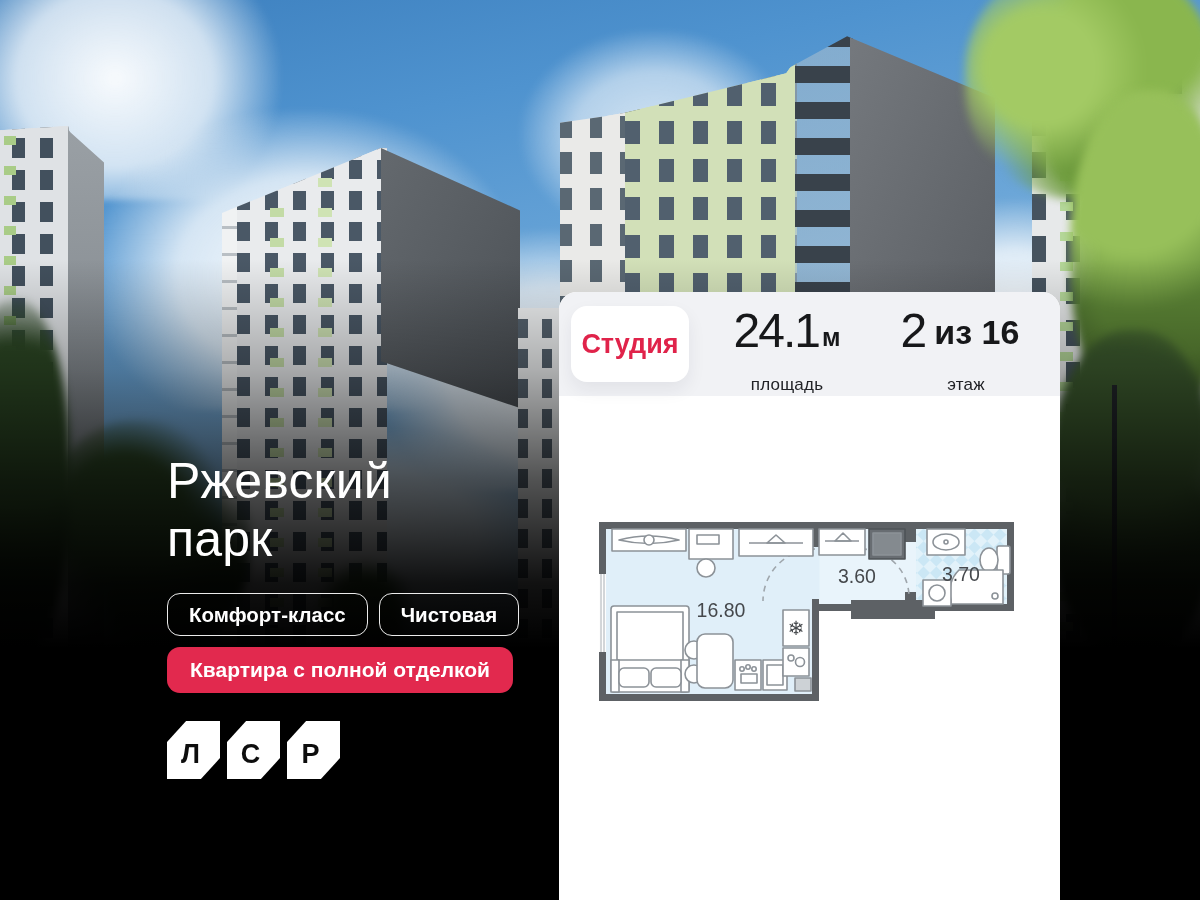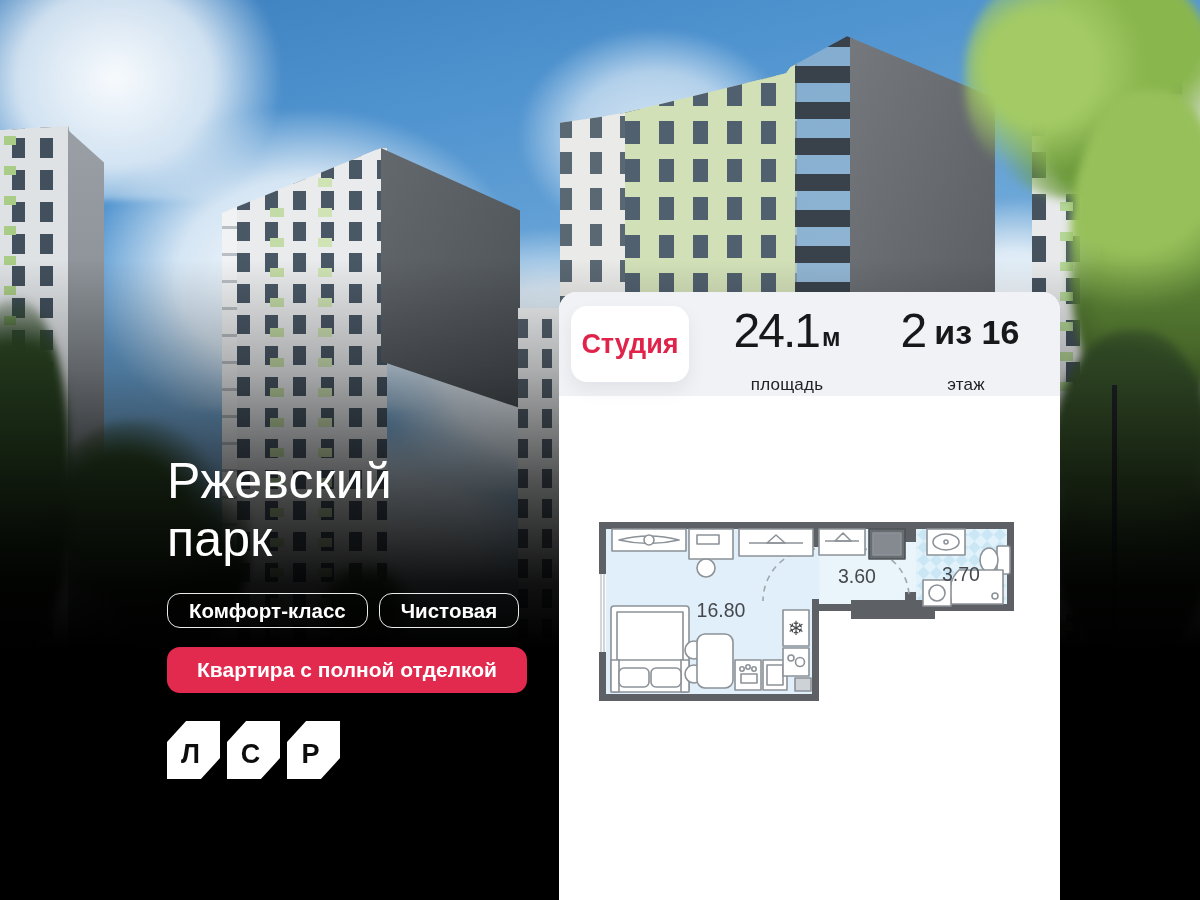--- a/index.html
+++ b/index.html
@@ -20,24 +20,24 @@
   .gcol{position:absolute;background-image:repeating-linear-gradient(180deg,var(--gc) 0 9px,rgba(0,0,0,0) 9px 30px);}
   .tree{position:absolute;filter:blur(4px);border-radius:46%;}
   .overlay{position:absolute;inset:0;
        background:linear-gradient(180deg,rgba(0,0,0,0) 0%,rgba(0,0,0,0) 40%,rgba(0,0,0,.28) 57%,rgba(0,0,0,.66) 74%,rgba(0,0,0,.93) 90%,#000 100%);}
   .lamp{position:absolute;background:#22262a;}
   
   .hero{position:absolute;left:0;top:0;width:560px;height:900px;z-index:4;}
   .title{position:absolute;left:167px;top:452px;color:#fff;font-size:50px;line-height:58px;
          font-weight:400;letter-spacing:.2px;}
   .tagrow{position:absolute;left:167px;top:593px;display:flex;gap:11px;}
-  .tag{height:35px;display:flex;align-items:center;padding:0 21px;border:1.6px solid rgba(255,255,255,.92);
+  .tag{height:43px;display:flex;align-items:center;padding:0 21px;border:1.6px solid rgba(255,255,255,.92);
        border-radius:13px;color:#fff;font-size:20.5px;font-weight:600;box-sizing:border-box;}
   .hl{position:absolute;left:167px;top:647px;height:46px;display:inline-flex;align-items:center;
-      padding:0 30px;background:#E2294E;border-radius:13px;color:#fff;font-size:21px;font-weight:600;}
+      padding:0 23px;background:#E2294E;border-radius:13px;color:#fff;font-size:21px;font-weight:600;}
   .logo{position:absolute;left:167px;top:721px;display:flex;gap:7px;}
   .cube{width:53px;height:58px;background:#fff;display:flex;align-items:center;justify-content:center;
         clip-path:polygon(36% 0,100% 0,100% 64%,64% 100%,0 100%,0 36%);}
   .cube span{font-size:27px;font-weight:800;color:#0d0d0d;transform:translate(-3px,4px);}
   
   .card{position:absolute;left:559px;top:292px;width:501px;height:608px;background:#fff;
         border-radius:18px 18px 0 0;z-index:6;}
   .card-head{position:relative;height:104px;background:#F1F2F5;border-radius:18px 18px 0 0;padding-left:36px;}
   .chip{position:absolute;left:12px;top:14px;width:118px;height:76px;background:#fff;border-radius:16px;
         box-shadow:0 8px 18px rgba(25,25,60,.07);display:flex;align-items:center;justify-content:center;

